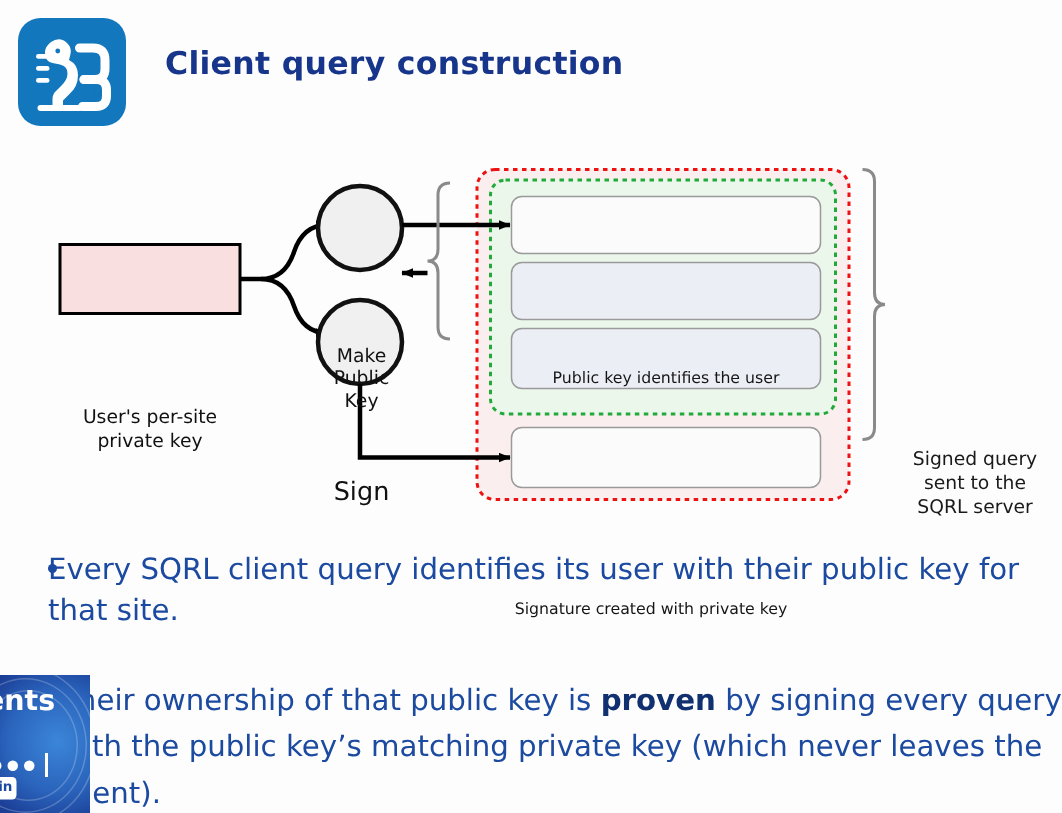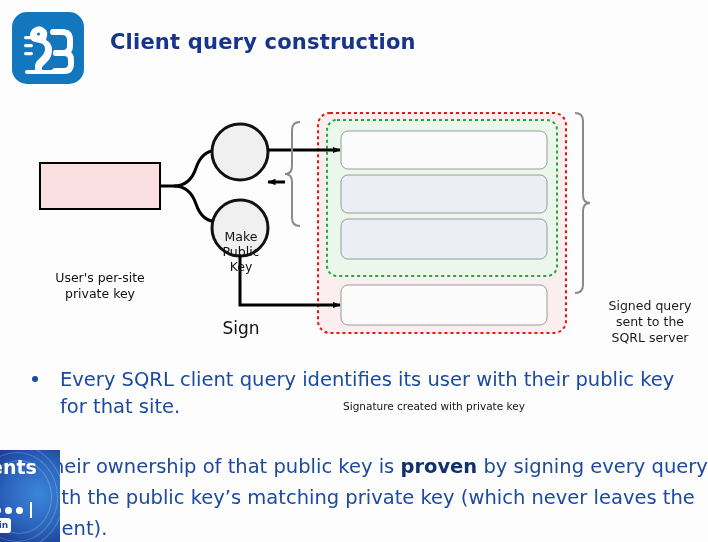--- a/index.html
+++ b/index.html
@@ -114,21 +114,20 @@
     width: 660px;
   }
   #bullet-0 .bullet-dot {
     position: absolute;
     left: 0; top: 10px;
     width: 6px; height: 6px;
     border-radius: 50%;
     background: #1b4aa0;
   }
   #bullet-0-text {
-    margin-left: 28px;
     font-size: 19.5px;
     line-height: 27px;
     color: #1b4aa0;
   }
   #bullet-1 {
     position: absolute;
     left: 40px; top: 85px;
     width: 668px;
   }
   #bullet-1-text {
@@ -277,20 +276,23 @@
   </div>
 
   <div class="node-label" id="make-public-key-label">
     <span>Make</span><br>
     <span>Public</span><br>
     <span>Key</span>
   </div>
 
   <div class="node-label" id="sign-label">Sign</div>
 
+  <div class="payload-label" id="payload-0-label">
+    <span>Public key identifies the user</span>
+  </div>
   <div class="payload-label" id="payload-3-label">
     <span>Signature created with private key</span>
   </div>
 
   <div id="signed-query-label">
     <span>Signed query</span><br>
     <span>sent to the</span><br>
     <span>SQRL server</span>
   </div>
 </div>

